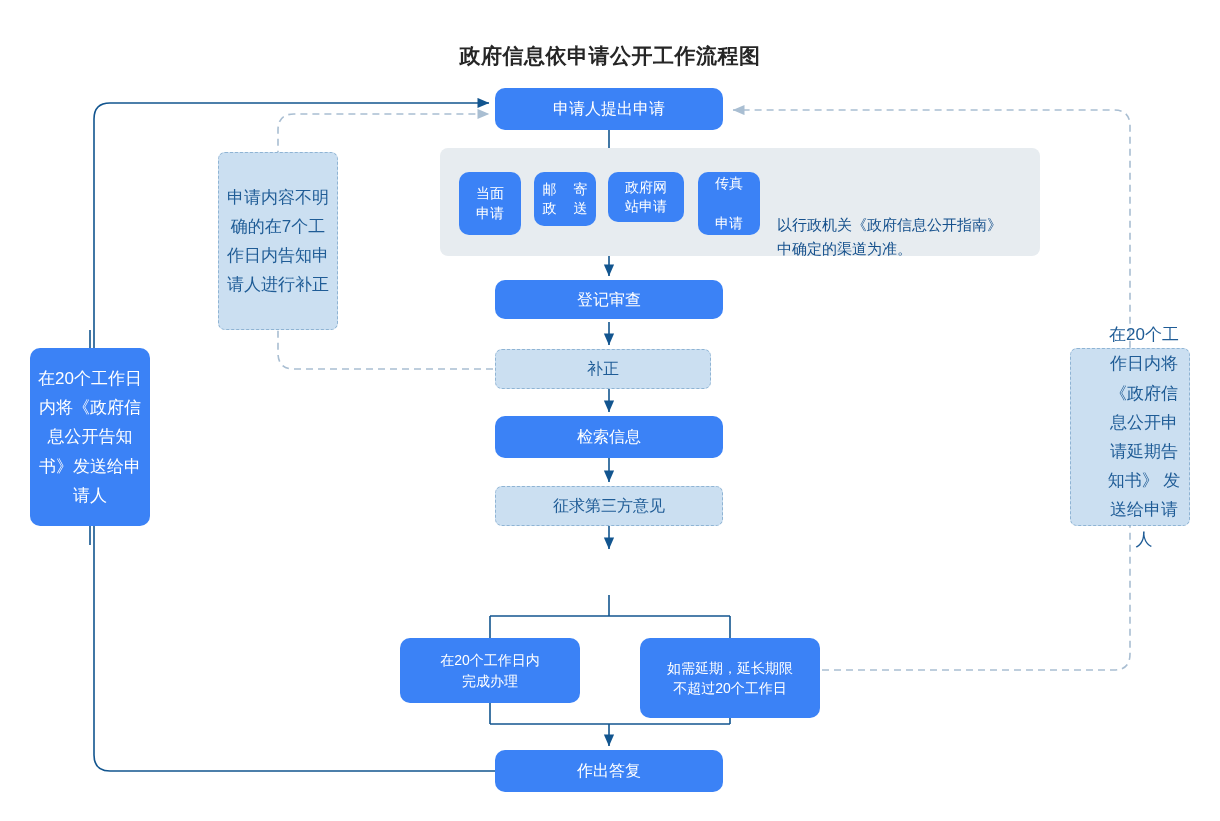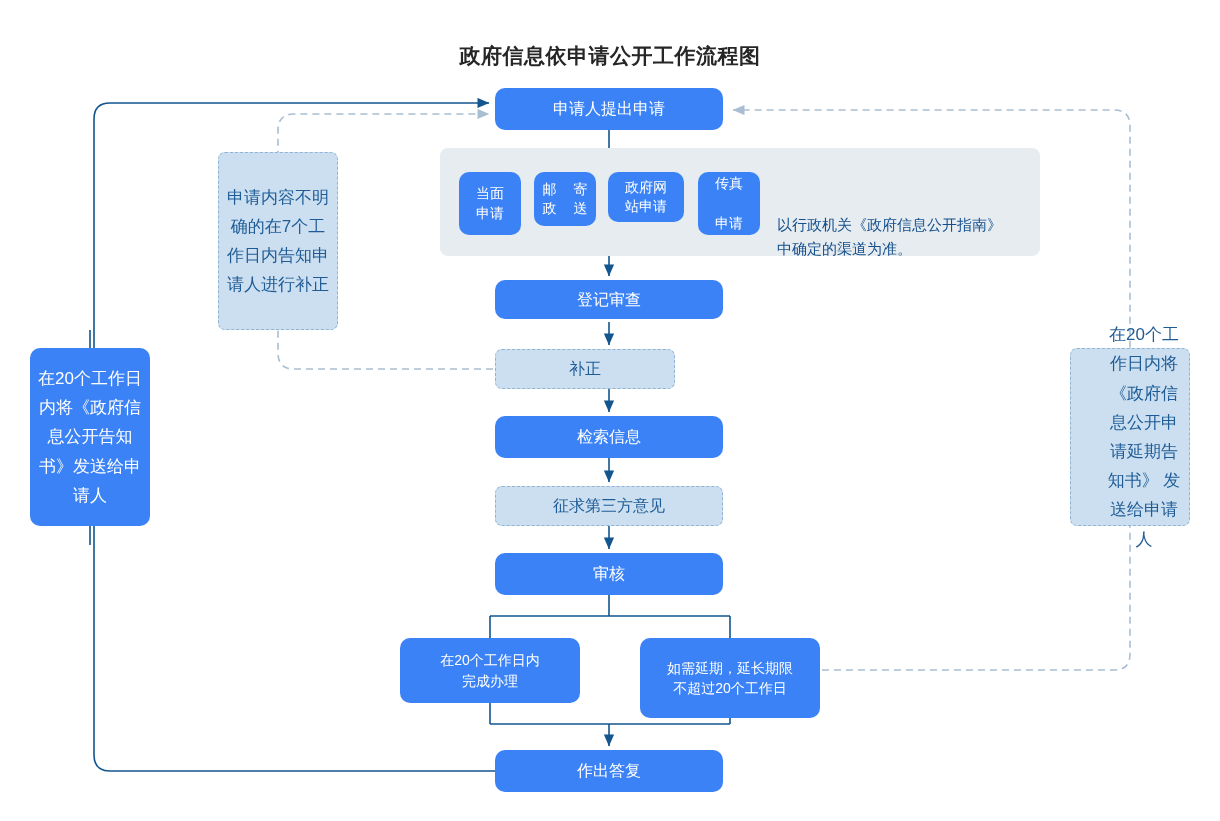--- a/index.html
+++ b/index.html
@@ -166,35 +166,32 @@
 
   <div class="node solid ch-chan" style="left:698px; top:172px; width:62px; height:63px; flex-direction:column;gap:20px;">
     <span>传真</span>
     <span>申请</span>
   </div>
 
   <div class="node solid ch-box" style="left:495px; top:280px; width:228px; height:39px;">
     <span>登记审查</span>
   </div>
 
-  <div class="node light ch-box" style="left:495px; top:349px; width:180px; height:40px;">
+  <div class="node light ch-box" style="left:495px; top:349px; width:216px; height:40px;">
     <span>补正</span>
   </div>
 
   <div class="node solid ch-box" style="left:495px; top:416px; width:228px; height:42px;">
     <span>检索信息</span>
   </div>
 
   <div class="node light ch-box" style="left:495px; top:486px; width:228px; height:40px;">
     <span>征求第三方意见</span>
   </div>
 
-  <div class="node solid ch-box" style="left:495px; top:553px; width:228px; height:42px;">
-    <span>审核</span>
-  </div>
 
   <div class="node solid ch-small" style="left:400px; top:638px; width:180px; height:65px; flex-direction:column;">
     <span>在20个工作日内</span>
     <span>完成办理</span>
   </div>
 
   <div class="node solid ch-small" style="left:640px; top:638px; width:180px; height:80px; flex-direction:column;">
     <span>如需延期，延长期限</span>
     <span>不超过20个工作日</span>
   </div>

